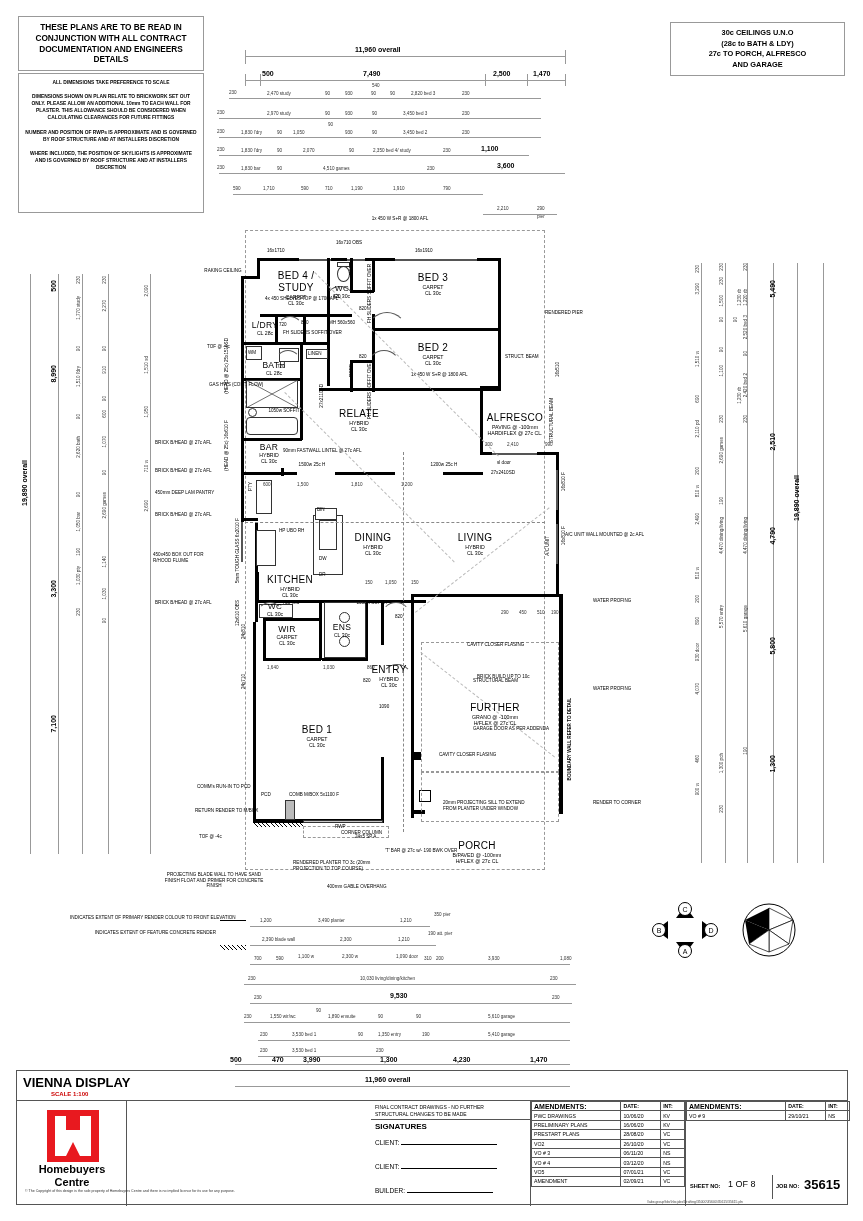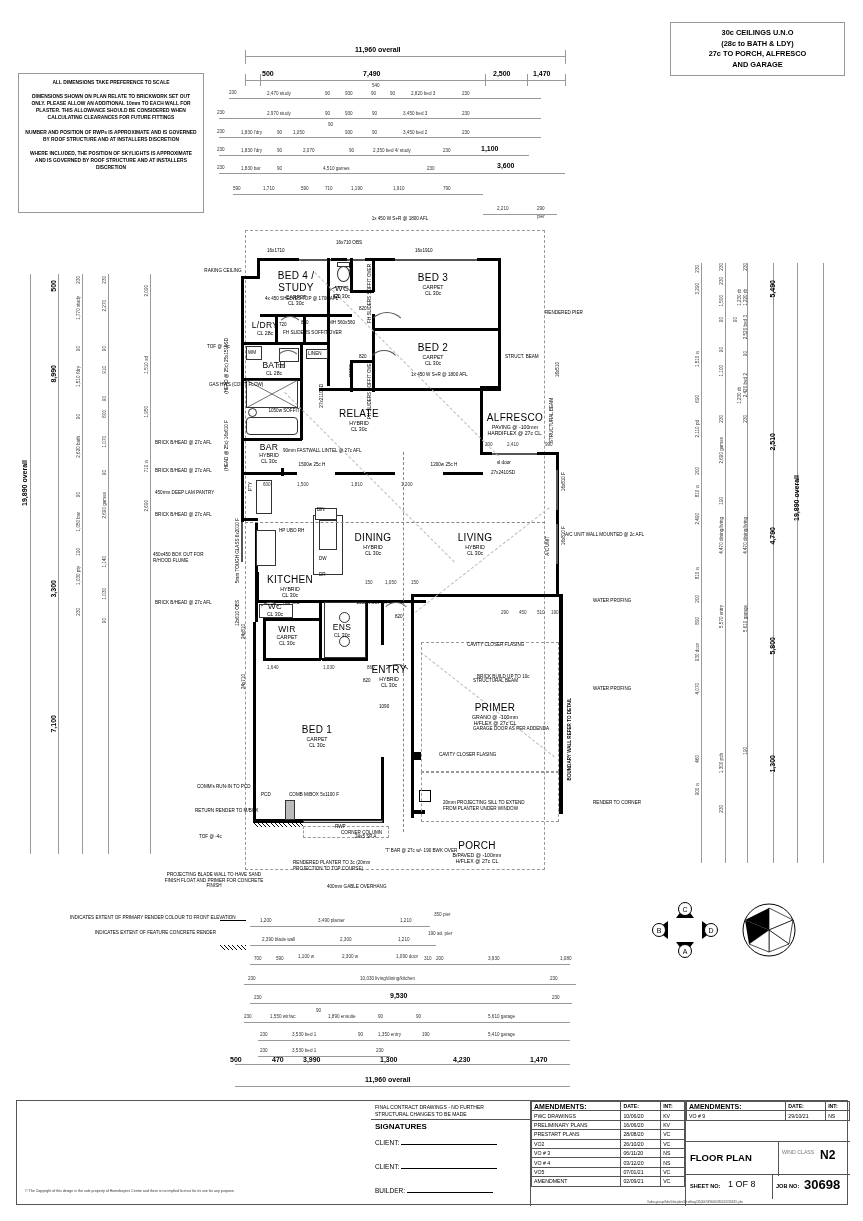--- a/index.html
+++ b/index.html
@@ -73,20 +73,23 @@
 
   
   .keycirc { position:absolute; width:14px; height:14px; border-radius:50%; border:0.8px solid #000;
              background:#fff; font-size:7px; text-align:center; line-height:13px; }
 </style>
 </head>
 <body>
 
 <div id="sheet">
 
+  <div class="abs" id="note-main">
+    <div class="hl">THESE PLANS ARE TO BE READ IN CONJUNCTION WITH ALL CONTRACT DOCUMENTATION AND ENGINEERS DETAILS</div>
+  </div>
 
   <div class="abs" id="note-sub">
     <p>ALL DIMENSIONS TAKE PREFERENCE TO SCALE</p>
     <p>DIMENSIONS SHOWN ON PLAN RELATE TO BRICKWORK SET OUT ONLY. PLEASE ALLOW AN ADDITIONAL 10mm TO EACH WALL FOR PLASTER. THIS ALLOWANCE SHOULD BE CONSIDERED WHEN CALCULATING CLEARANCES FOR FUTURE FITTINGS</p>
     <p>NUMBER AND POSITION OF RWPs IS APPROXIMATE AND IS GOVERNED BY ROOF STRUCTURE AND AT INSTALLERS DISCRETION</p>
     <p>WHERE INCLUDED, THE POSITION OF SKYLIGHTS IS APPROXIMATE AND IS GOVERNED BY ROOF STRUCTURE AND AT INSTALLERS DISCRETION</p>
   </div>
 
   <div class="abs" id="note-ceil">
     <div>30c CEILINGS U.N.O</div>
@@ -598,21 +601,21 @@
       <div class="rn">ENTRY</div>
       <div class="rs">HYBRID</div>
       <div class="rs">CL  30c</div>
     </div>
     <div class="abs room" style="left:72px; top:512px; width:60px;">
       <div class="rn">BED 1</div>
       <div class="rs">CARPET</div>
       <div class="rs">CL  30c</div>
     </div>
     <div class="abs room" style="left:240px; top:490px; width:80px;">
-      <div class="rn">PRIMER</div>
+      <div class="rn">FURTHER</div>
       <div class="rs">GRANO @ -100mm</div>
       <div class="rs">H/FLEX @  27c CL</div>
     </div>
     <div class="abs room" style="left:222px; top:628px; width:80px;">
       <div class="rn">PORCH</div>
       <div class="rs">B/PAVED @ -100mm</div>
       <div class="rs">H/FLEX @  27c CL</div>
     </div>
 
     <div class="abs lbl2" style="left:52px; top:36px;">16x1710</div>
@@ -710,23 +713,34 @@
     <div class="abs dim" style="left:152px; top:453px;">860</div>
     <div class="abs dim" style="left:270px; top:230px;">200</div>
     <div class="abs dim" style="left:292px; top:230px;">2,410</div>
     <div class="abs dim" style="left:330px; top:230px;">990</div>
     <div class="abs dim" style="left:286px; top:398px;">290</div>
     <div class="abs dim" style="left:304px; top:398px;">450</div>
     <div class="abs dim" style="left:322px; top:398px;">510</div>
     <div class="abs dim" style="left:336px; top:398px;">190</div>
   </div>
 
+  <div class="abs" id="tb-disp">
+    <div class="abs b" style="left:6px; top:4px; font-size:13px;">VIENNA DISPLAY</div>
+    <div class="abs b" style="left:34px; top:20px; font-size:6px; color:#cc0000;">SCALE 1:100</div>
+  </div>
 
   <div class="abs" id="tb">
 
+    <div class="abs" style="left:0; top:0; width:110px; height:105px; border-right:1px solid #555;">
+      <div class="abs logo" style="left:30px; top:9px;"></div>
+      <div class="abs b ctr" style="left:0; top:62px; width:110px; font-size:11px; line-height:1.15;">
+        <div>Homebuyers</div>
+        <div>Centre</div>
+      </div>
+    </div>
 
 
     <div class="abs" style="left:0; top:88px; width:354px; font-size:3.6px; padding-left:8px; color:#333;">© The Copyright of this design is the sole property of Homebuyers Centre and there is no implied licence for its use for any purpose.</div>
 
     <div class="abs" style="left:354px; top:0; width:160px; height:105px; border-right:1px solid #555;">
       <div class="abs" style="left:4px; top:3px; font-size:5px; line-height:1.3;">
         <div>FINAL CONTRACT DRAWINGS - NO FURTHER</div>
         <div>STRUCTURAL CHANGES TO BE MADE</div>
       </div>
       <div class="abs hr" style="left:0px; top:18px; width:160px; border-top:1px solid #555;"></div>
@@ -806,32 +820,26 @@
           <td class="b" style="width:24px;">INT:</td>
         </tr>
         <tr>
               <td>VO # 9</td>
               <td>29/10/21</td>
               <td>NS</td>
             </tr>
       </tbody>
         </table>
 
-      <div class="abs" style="left:0; top:40px; width:164px; height:34px; border-top:1px solid #555; border-bottom:1px solid #555;">
-        <div class="abs b" style="left:4px; top:10px; font-size:9.5px;">FLOOR PLAN</div>
-        <div class="abs" style="left:92px; top:0; width:0; height:34px; border-left:1px solid #555;"></div>
-        <div class="abs" style="left:96px; top:7px; font-size:5.2px; color:#777;">WIND CLASS</div>
-        <div class="abs b" style="left:134px; top:6px; font-size:12px;">N2</div>
-      </div>
 
       <div class="abs" style="left:0; top:74px; width:164px; height:24px;">
         <div class="abs b" style="left:4px; top:8px; font-size:5.6px;">SHEET NO:</div>
         <div class="abs" style="left:42px; top:4px; font-size:9px;">1 OF 8</div>
         <div class="abs" style="left:86px; top:0; width:0; height:24px; border-left:1px solid #555;"></div>
         <div class="abs b" style="left:90px; top:8px; font-size:5.6px;">JOB NO:</div>
-        <div class="abs b" style="left:118px; top:2px; font-size:13px;">30698</div>
+        <div class="abs b" style="left:118px; top:2px; font-size:13px;">35615</div>
       </div>
     </div>
 
     <div class="abs" style="left:630px; top:99px; font-size:3.4px; color:#444;">\\abe.group\hbc\hbcjobs\Drafting\35000\35600\35615\35615.pln</div>
   </div>
 
 </div>
 
 </body></html>

